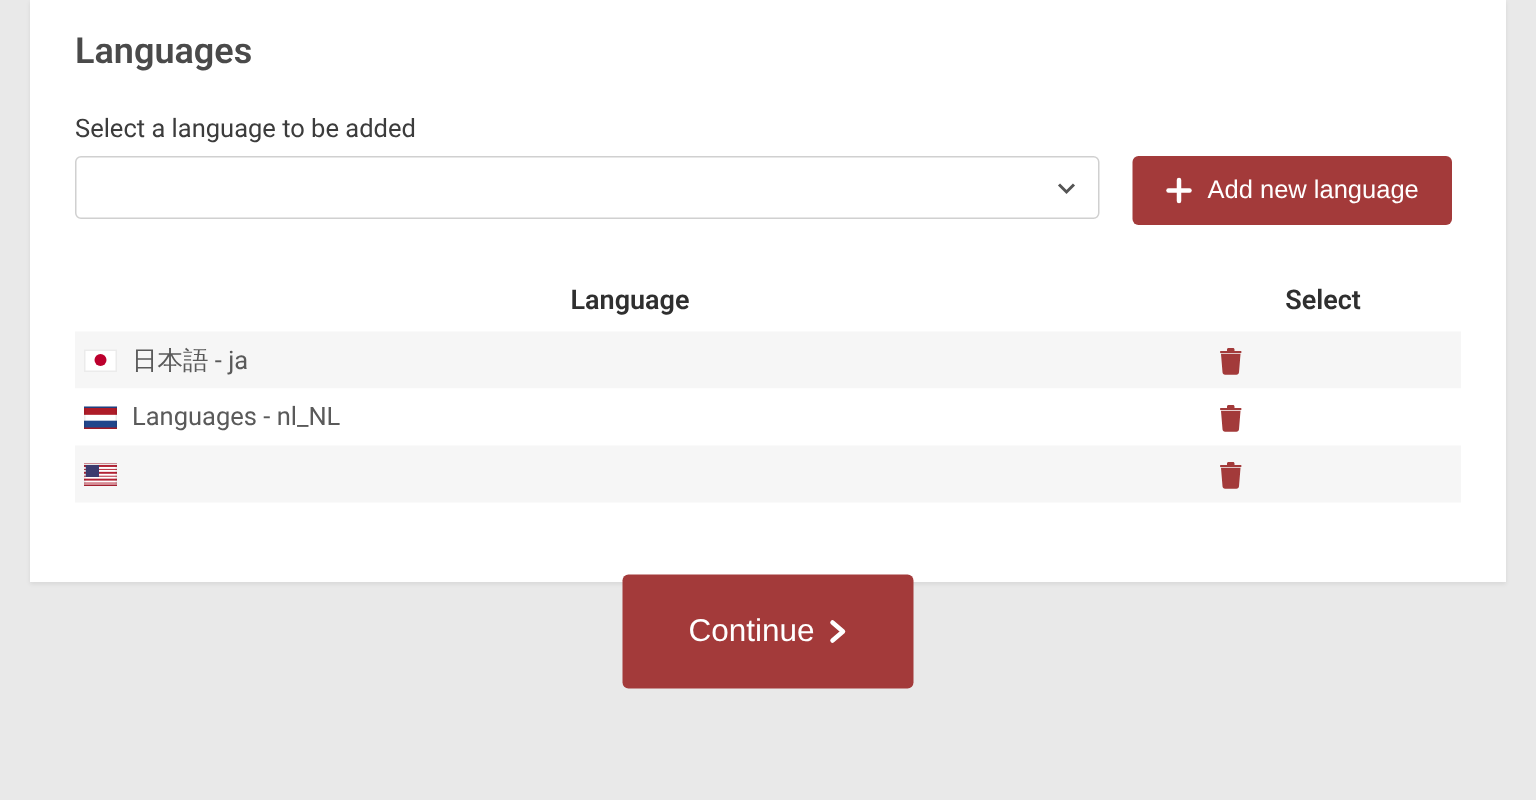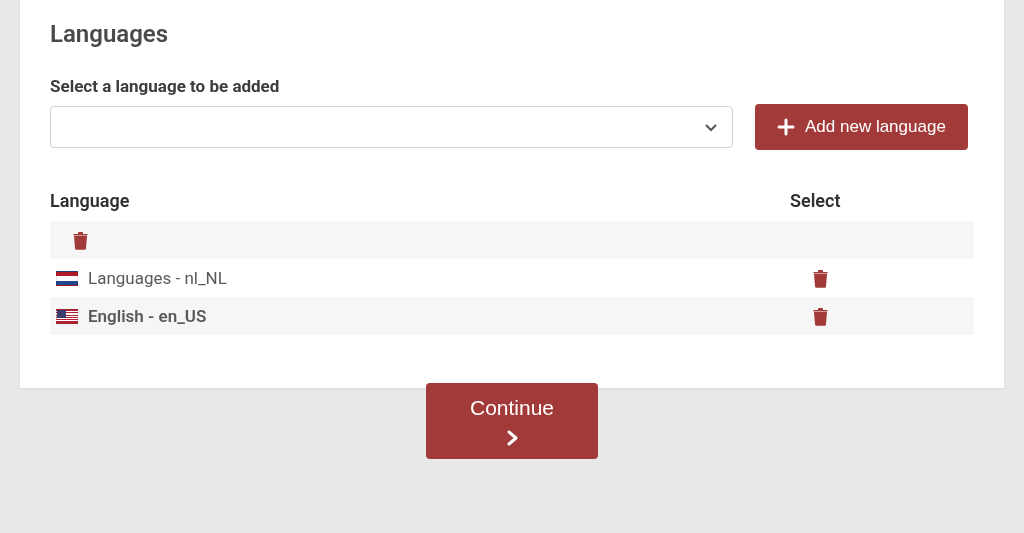--- a/index.html
+++ b/index.html
@@ -20,26 +20,26 @@
     }
     .page-title {
       color: #4a4a4a;
       font-size: 24px;
       font-weight: 600;
       margin-bottom: 28px;
     }
     .field-label {
       color: #3c3c3c;
       font-size: 17px;
-      font-weight: 700;
+      font-weight: 400;
       margin-bottom: 8px;
     }
     .row-select {
       display: flex;
-      align-items: center;
+      align-items: flex-start;
       gap: 22px;
       margin-bottom: 34px;
     }
     .select-wrap {
       position: relative;
       flex: 0 0 683px;
     }
     .select-box {
       width: 100%;
       height: 42px;
@@ -80,20 +80,21 @@
       width: 100%;
     }
     .thead {
       display: flex;
     }
     .th {
       color: #2f2f2f;
       font-size: 18px;
       font-weight: 600;
       padding: 6px 0 10px 0;
+      text-align: center;
     }
     .th.lang { flex: 0 0 740px; }
     .th.remove { flex: 1; }
     .trow {
       display: flex;
       align-items: center;
       height: 38px;
       padding-left: 6px;
     }
     .trow:nth-child(odd) { background: #f6f6f6; }
@@ -172,21 +173,20 @@
     .footer-row {
       display: flex;
       justify-content: center;
       margin-top: 48px;
     }
     .btn-continue {
       height: 76px;
       padding: 0 44px;
       font-size: 21px;
       gap: 8px;
-      flex-direction: column;
     }
     .btn-continue .chev-icon { width: 14px; height: 18px; }
   </style>
 </head>
 <body>
 
 <div class="panel">
 
   <h1 class="page-title">Languages</h1>
 
@@ -212,20 +212,24 @@
     </button>
   </div>
 
   <div class="table">
     <div class="thead">
       <div class="th lang">Language</div>
       <div class="th remove">Select</div>
     </div>
     <div class="tbody" id="tbody">
         <div class="trow">
+          <div class="cell-lang">
+            <span class="flag flag-ja"></span>
+            <span>日本語 - ja</span>
+          </div>
           <div class="cell-remove">
             <button class="trash-btn">
               <svg viewBox="0 0 17 19" fill="currentColor">
                 <path d="M2 5h13l-1 12.2c-.05.9-.8 1.6-1.7 1.6H4.7c-.9 0-1.65-.7-1.7-1.6L2 5zm4-3c0-.6.4-1 1-1h3c.6 0 1 .4 1 1v1h4c.4 0 .7.3.7.7s-.3.8-.7.8H2c-.4 0-.7-.4-.7-.8S1.6 3 2 3h4V2z"></path>
               </svg>
             </button>
           </div>
         </div>
         <div class="trow">
           <div class="cell-lang">
@@ -236,21 +240,20 @@
             <button class="trash-btn">
               <svg viewBox="0 0 17 19" fill="currentColor">
                 <path d="M2 5h13l-1 12.2c-.05.9-.8 1.6-1.7 1.6H4.7c-.9 0-1.65-.7-1.7-1.6L2 5zm4-3c0-.6.4-1 1-1h3c.6 0 1 .4 1 1v1h4c.4 0 .7.3.7.7s-.3.8-.7.8H2c-.4 0-.7-.4-.7-.8S1.6 3 2 3h4V2z"></path>
               </svg>
             </button>
           </div>
         </div>
         <div class="trow">
           <div class="cell-lang bold">
             <span class="flag flag-us"></span>
-            <span>English - en_US</span>
           </div>
           <div class="cell-remove">
             <button class="trash-btn">
               <svg viewBox="0 0 17 19" fill="currentColor">
                 <path d="M2 5h13l-1 12.2c-.05.9-.8 1.6-1.7 1.6H4.7c-.9 0-1.65-.7-1.7-1.6L2 5zm4-3c0-.6.4-1 1-1h3c.6 0 1 .4 1 1v1h4c.4 0 .7.3.7.7s-.3.8-.7.8H2c-.4 0-.7-.4-.7-.8S1.6 3 2 3h4V2z"></path>
               </svg>
             </button>
           </div>
         </div>
       </div>

